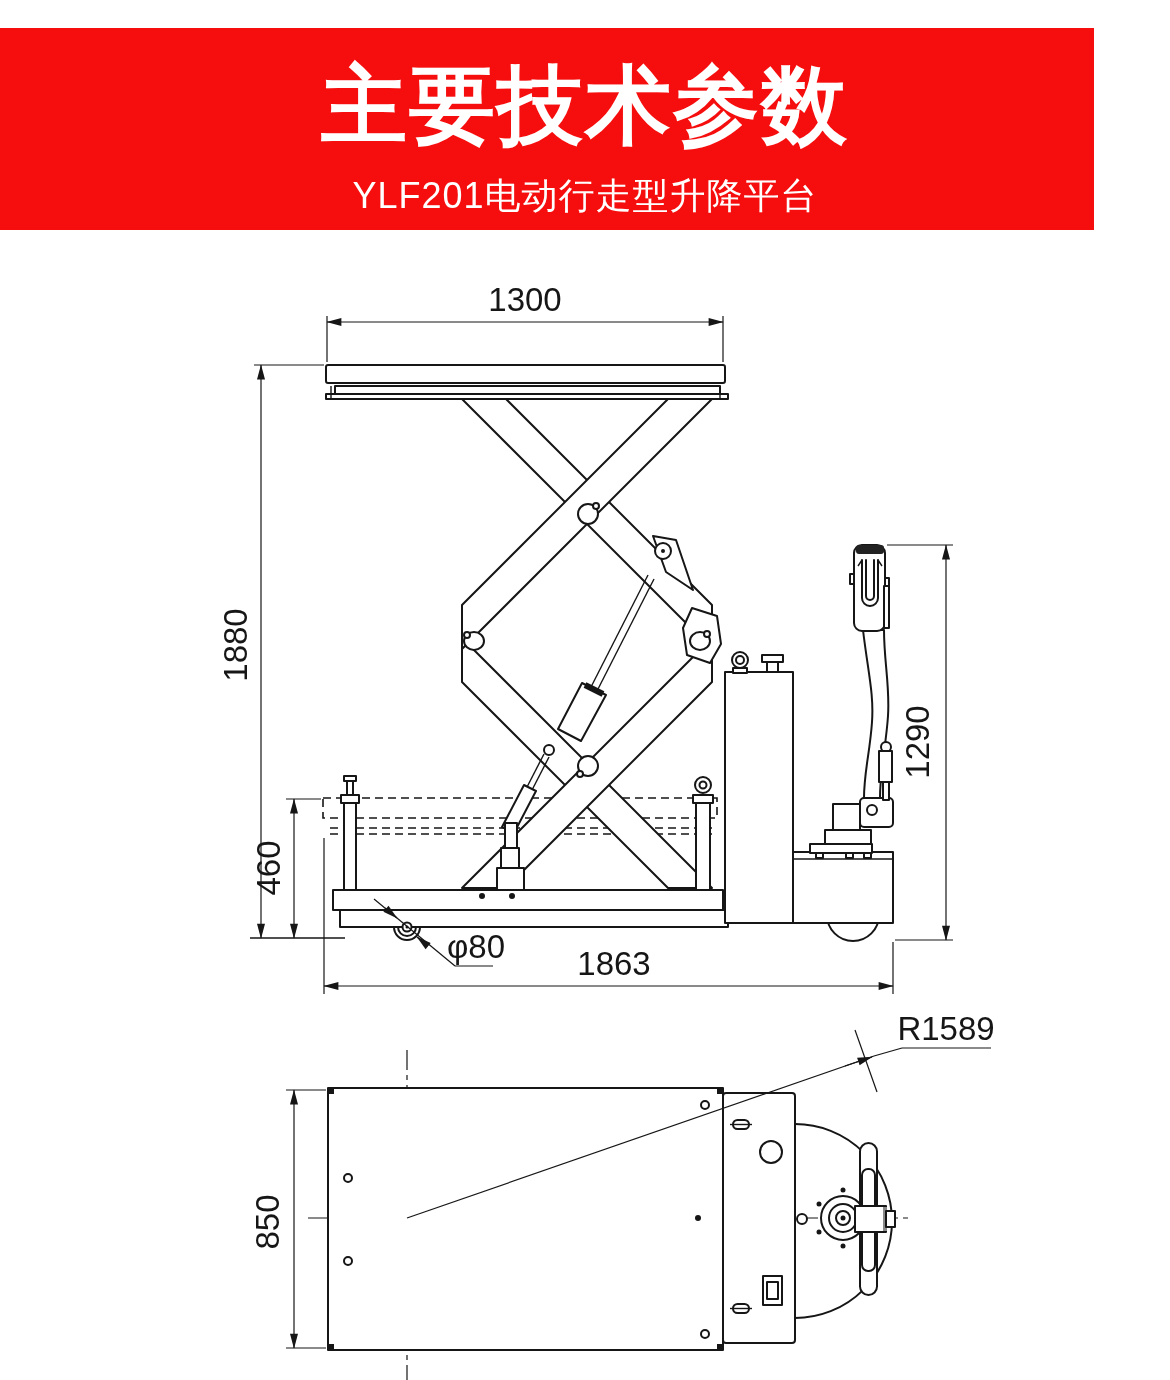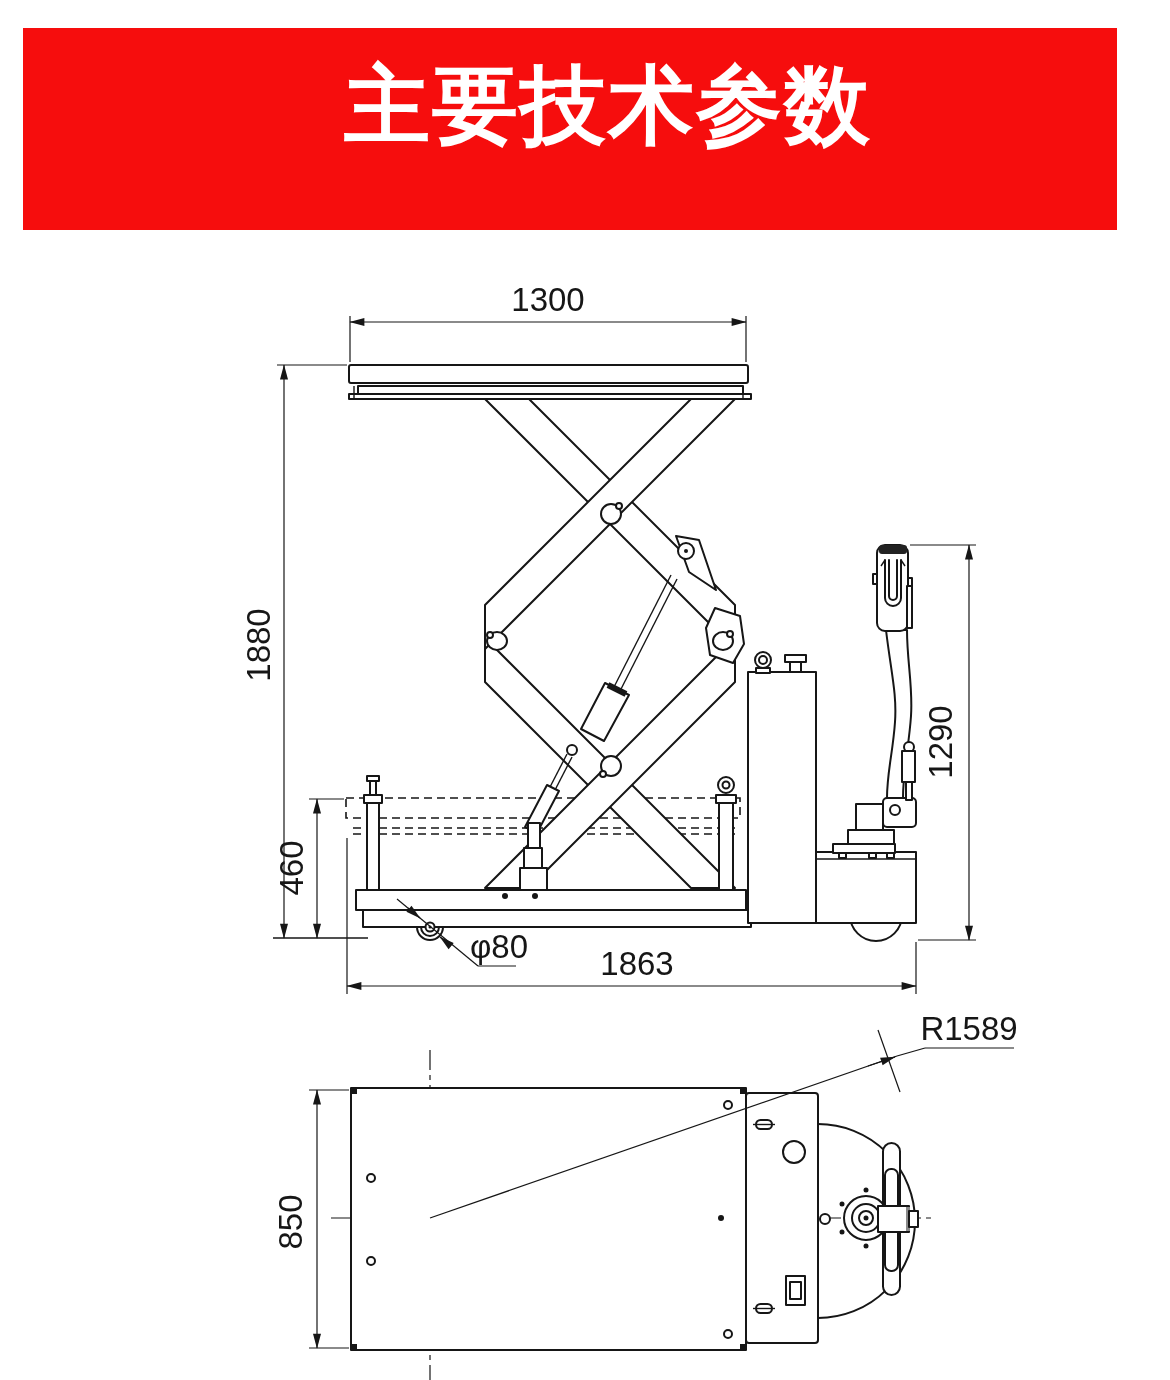--- a/index.html
+++ b/index.html
@@ -1,17 +1,17 @@
 <!DOCTYPE html>
 <html><head>
 <meta charset="utf-8">
 <style>
   html,body{margin:0;padding:0;background:#fff;}
   #page{position:relative;width:1094px;height:1380px;background:#fff;overflow:hidden;
-        font-family:"Liberation Sans",sans-serif;margin-left:23px;}
+        font-family:"Liberation Sans",sans-serif;}
   #banner{position:absolute;left:0;top:28px;width:1170px;height:202px;background:#f60d0d;}
   #title{position:absolute;left:0;top:58px;width:1170px;text-align:center;
          font-size:86px;font-weight:bold;color:#fff;letter-spacing:2px;line-height:1.1;}
   #subtitle{position:absolute;left:0;top:172px;width:1170px;text-align:center;
             font-size:36px;font-weight:normal;color:#fff;letter-spacing:1px;}
   svg{position:absolute;left:0;top:0;}
   .o{fill:#fff;stroke:#161616;stroke-width:2;stroke-linejoin:round;}
   .l{fill:none;stroke:#161616;stroke-width:2;stroke-linejoin:round;stroke-linecap:round;}
   .thin{fill:none;stroke:#161616;stroke-width:1.4;}
   .dim{fill:none;stroke:#161616;stroke-width:1.2;}
@@ -19,20 +19,21 @@
   .cl{fill:none;stroke:#161616;stroke-width:1.2;stroke-dasharray:20 5 5 5;}
   .blk{fill:#161616;stroke:none;}
   text.d{font-family:"Liberation Sans",sans-serif;font-size:33px;fill:#161616;}
 </style>
 </head>
 <body>
 
 <div id="page">
   <div id="banner"></div>
   <div id="title">主要技术参数</div>
+  <div id="subtitle">YLF201电动行走型升降平台</div>
 
   <svg width="1170" height="1380" viewBox="0 0 1170 1380">
     <defs>
       <marker id="arr" viewBox="0 0 12 8" refX="11.5" refY="4" markerWidth="16" markerHeight="10" markerUnits="userSpaceOnUse" orient="auto-start-reverse">
         <path d="M0,0.8 L12,4 L0,7.2 Z" fill="#161616"></path>
       </marker>
     </defs>
 
     <g>
 

